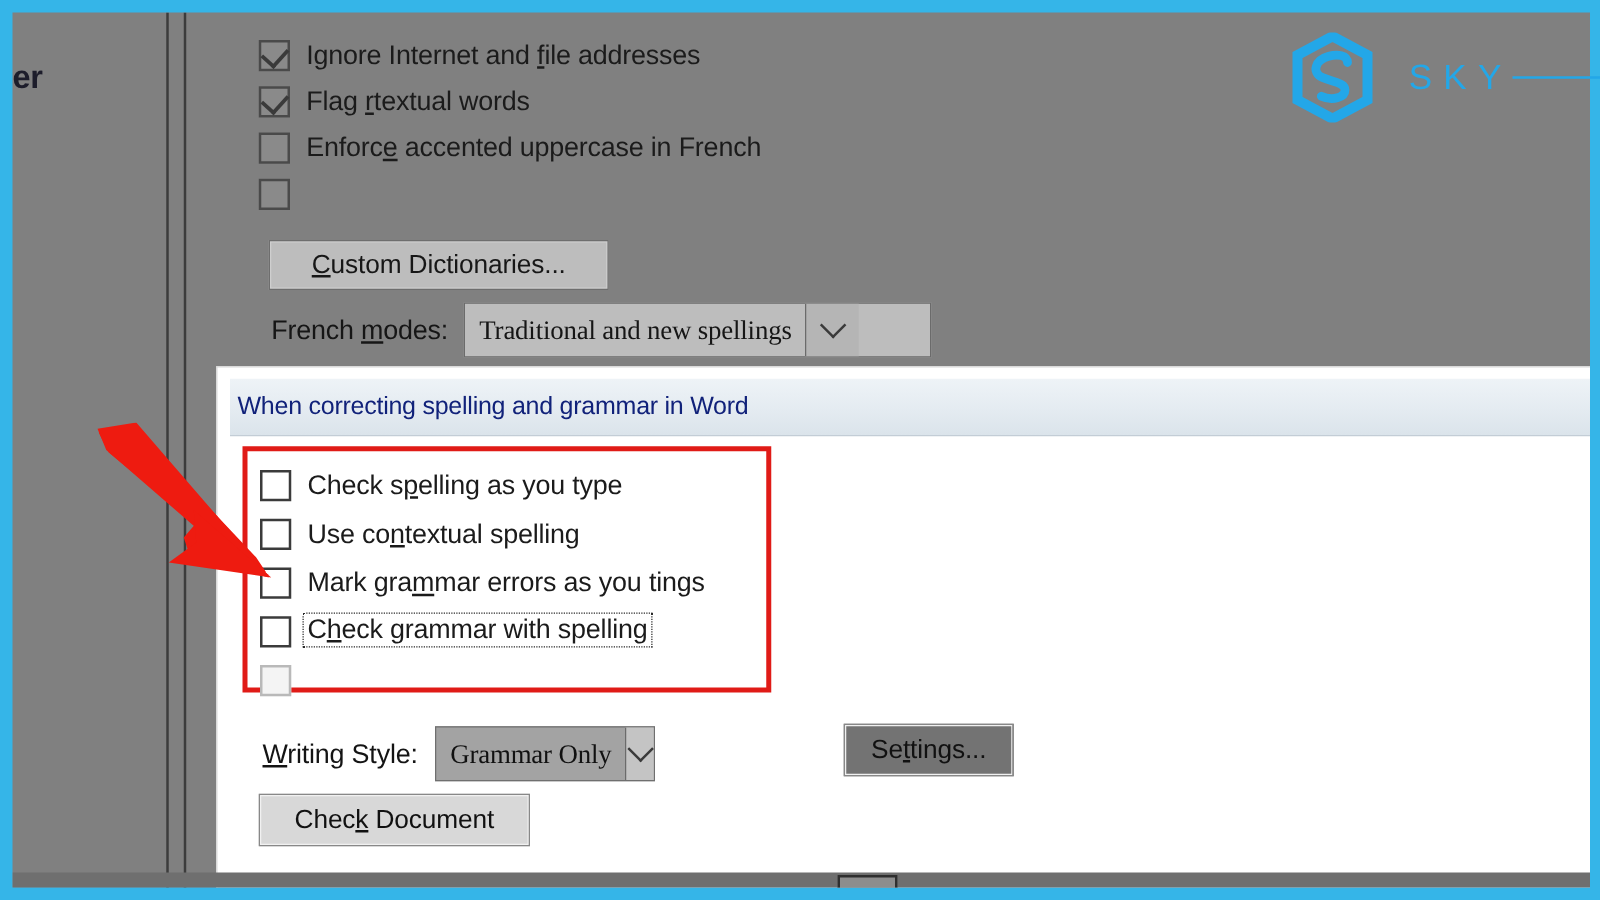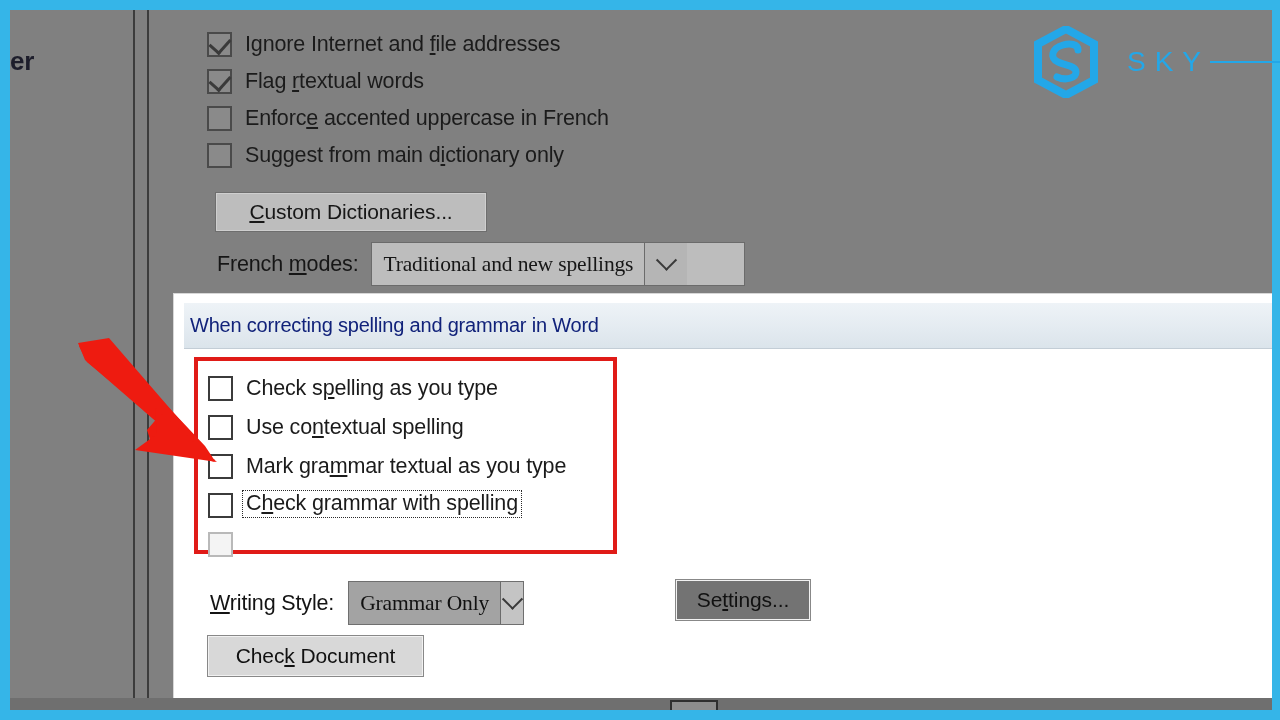--- a/index.html
+++ b/index.html
@@ -372,21 +372,20 @@
         <span class="opt-label"><span>Flag </span><span class="u">r</span><span>textual words</span></span>
       </div>
 
       <div class="opt-row">
         <span class="cbox"></span>
         <span class="opt-label"><span>Enforc</span><span class="u">e</span><span> accented uppercase in French</span></span>
       </div>
 
       <div class="opt-row">
         <span class="cbox"></span>
-        <span class="opt-label"><span>Suggest from main d</span><span class="u">i</span><span>ctionary only</span></span>
       </div>
 
     </div>
 
     <div class="btn btn-custom-dict">
       <span><span class="u">C</span><span>ustom Dictionaries...</span></span>
     </div>
 
     <div class="french-row">
       <span class="inline-label"><span>French </span><span class="u">m</span><span>odes:</span></span>
@@ -413,21 +412,21 @@
           <span class="opt-label"><span>Check s</span><span class="u">p</span><span>elling as you type</span></span>
         </div>
 
         <div class="opt-row">
           <span class="cbox onwhite"></span>
           <span class="opt-label"><span>Use co</span><span class="u">n</span><span>textual spelling</span></span>
         </div>
 
         <div class="opt-row">
           <span class="cbox onwhite"></span>
-          <span class="opt-label"><span>Mark gra</span><span class="u">m</span><span>mar textual as you type</span></span>
+          <span class="opt-label"><span>Mark gra</span><span class="u">m</span><span>mar errors as you tings</span></span>
         </div>
 
         <div class="opt-row">
           <span class="cbox onwhite"></span>
           <span class="opt-label focus-outline"><span>C</span><span class="u">h</span><span>eck grammar with spelling</span></span>
         </div>
 
         <div class="opt-row">
           <span class="cbox onwhite disabled"></span>
         </div>

